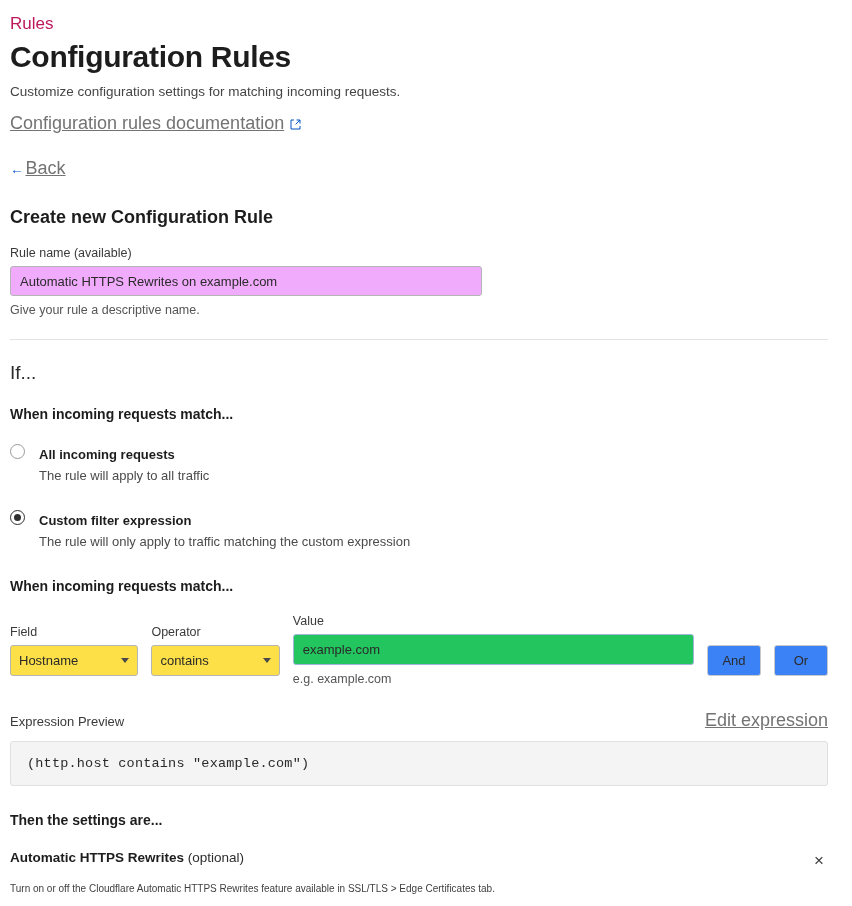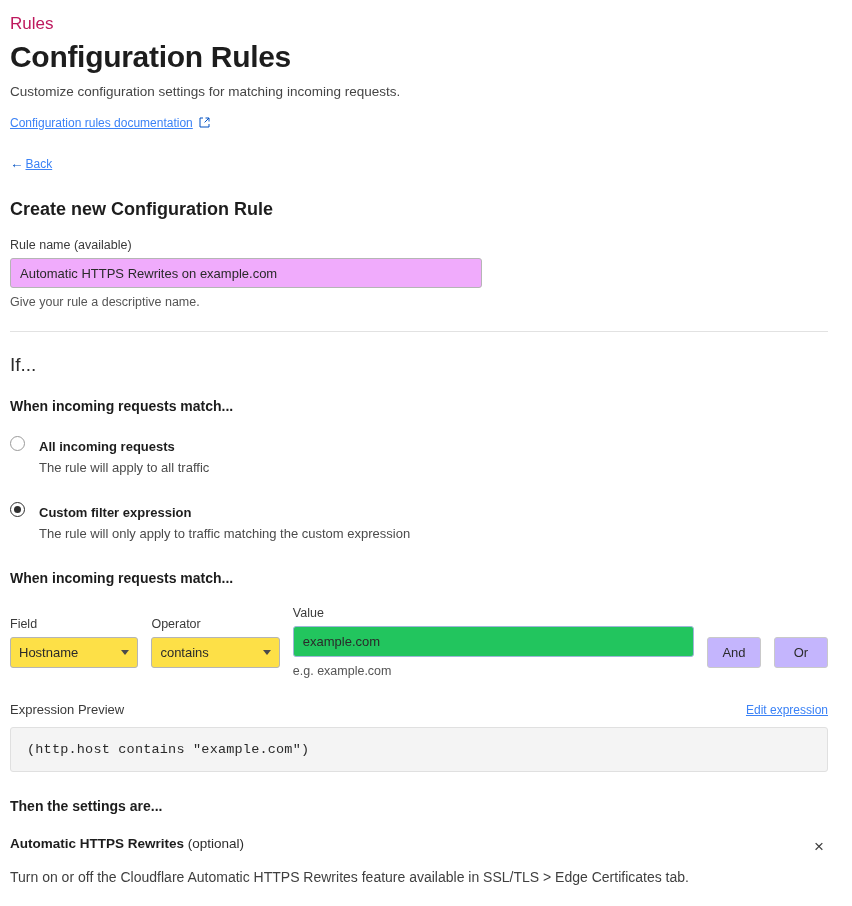--- a/index.html
+++ b/index.html
@@ -33,23 +33,23 @@
   }
   .page-desc {
     font-size: 13.5px;
     color: #454545;
     margin: 0 0 14px 0;
   }
   .doc-link-row {
     margin-bottom: 24px;
   }
   a.link {
-    color: #3b82f6;
+    color: #737373;
     text-decoration: underline;
-    font-size: 12px;
+    font-size: 18px;
   }
   .ext-icon {
     display: inline-block;
     margin-left: 6px;
     vertical-align: -1px;
   }
   .back-row {
     margin-bottom: 28px;
     font-size: 13.5px;
   }
@@ -209,21 +209,21 @@
     font-size: 12.5px;
     color: #555;
     margin-top: 7px;
   }
   .btn-gray {
     height: 31px;
     min-width: 54px;
     padding: 0 14px;
     border: 1px solid #c9c9c9;
     border-radius: 3px;
-    background: #c4b5fd;
+    background: #3b82f6;
     color: #2b2b2b;
     font-size: 13px;
     font-family: "Liberation Sans", sans-serif;
     cursor: pointer;
   }
   .preview-header {
     display: flex;
     justify-content: space-between;
     align-items: baseline;
     margin-top: 24px;
@@ -261,21 +261,21 @@
   .setting-title b { font-weight: bold; }
   .setting-title .optional { font-weight: normal; color: #2d2d2d; }
   .close-x {
     font-size: 17px;
     color: #3d3d3d;
     line-height: 1;
     cursor: pointer;
     padding: 2px 4px;
   }
   .setting-desc {
-    font-size: 14px;
+    font-size: 10px;
     color: #3f3f3f;
     margin-top: 12px;
   }
 </style>
 </head>
 <body>
 
 <div class="page">
 
   <div class="breadcrumb">Rules</div>

